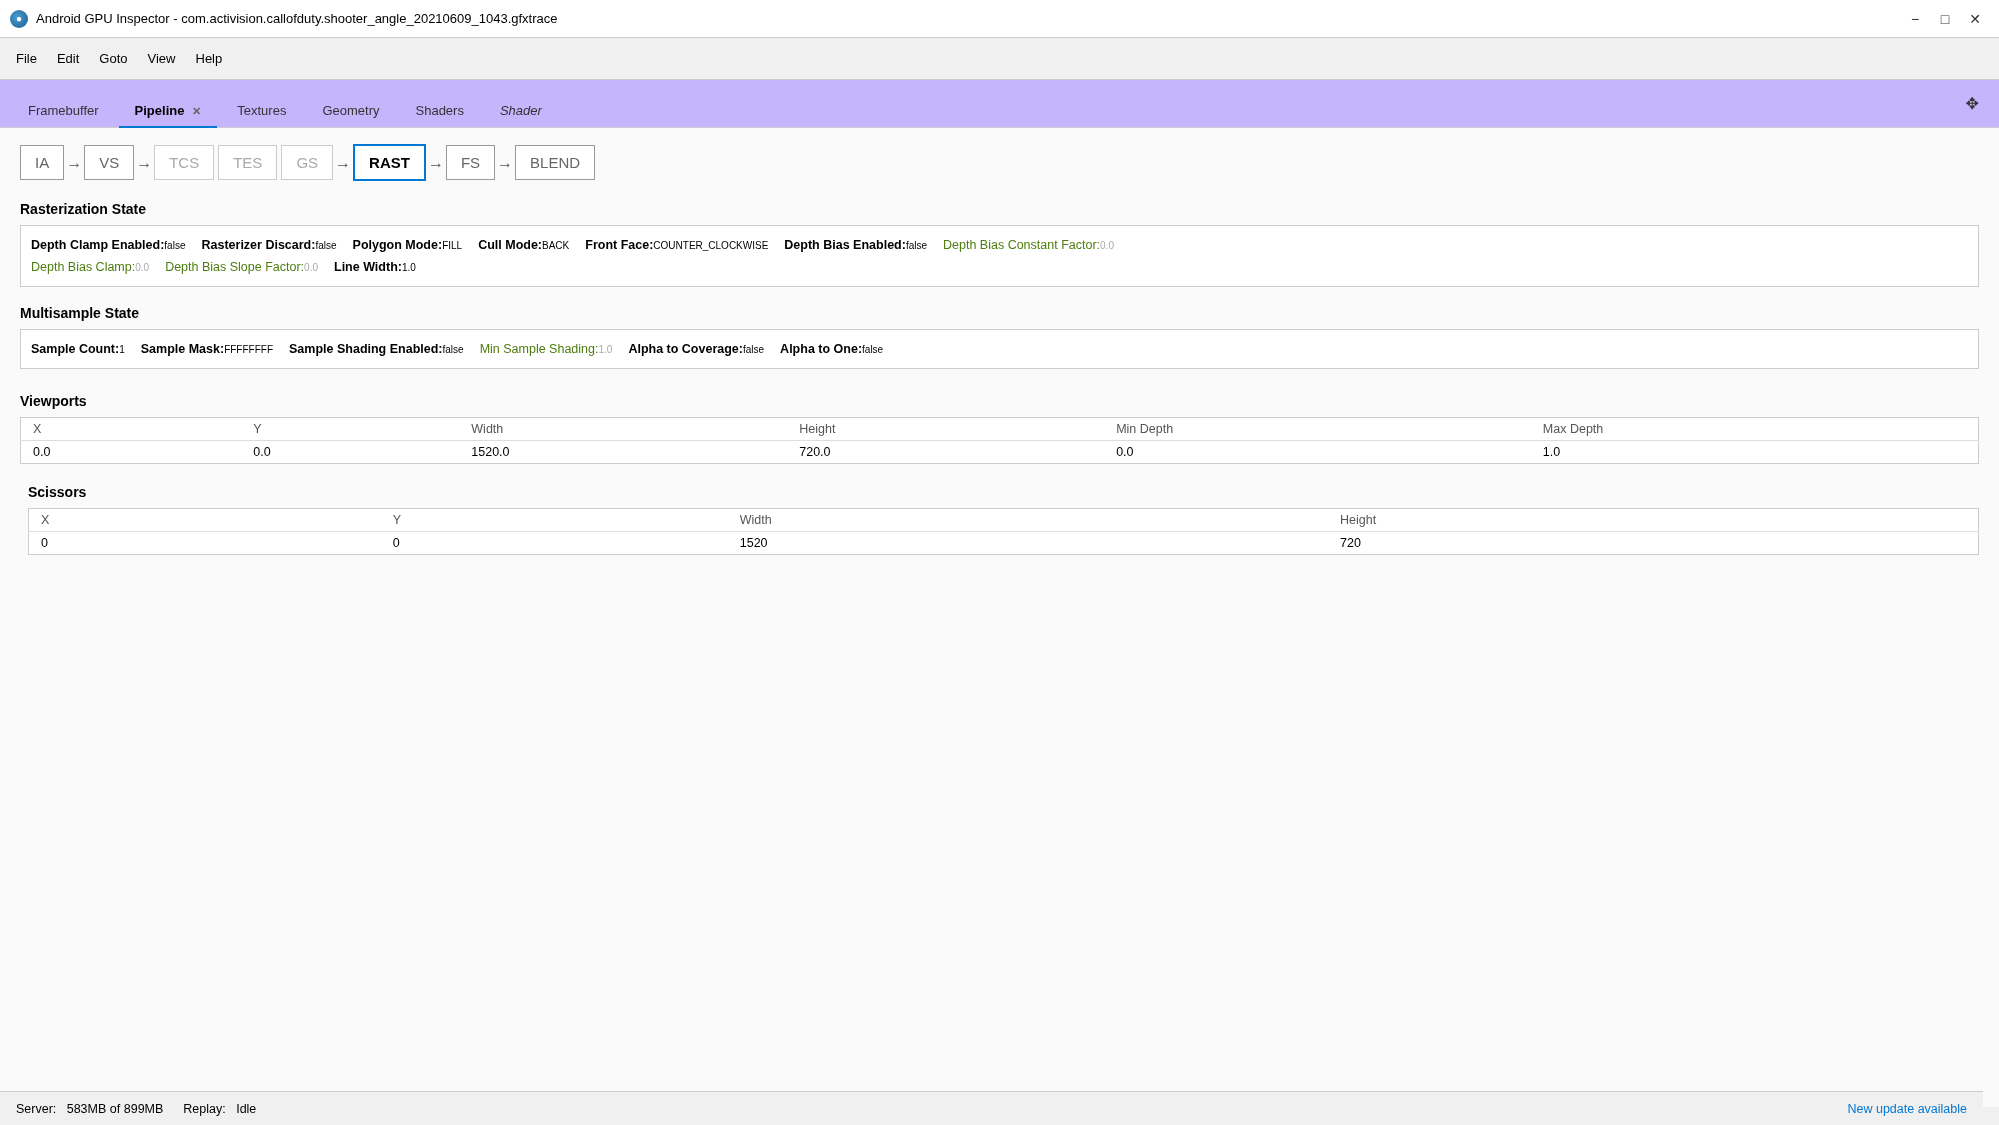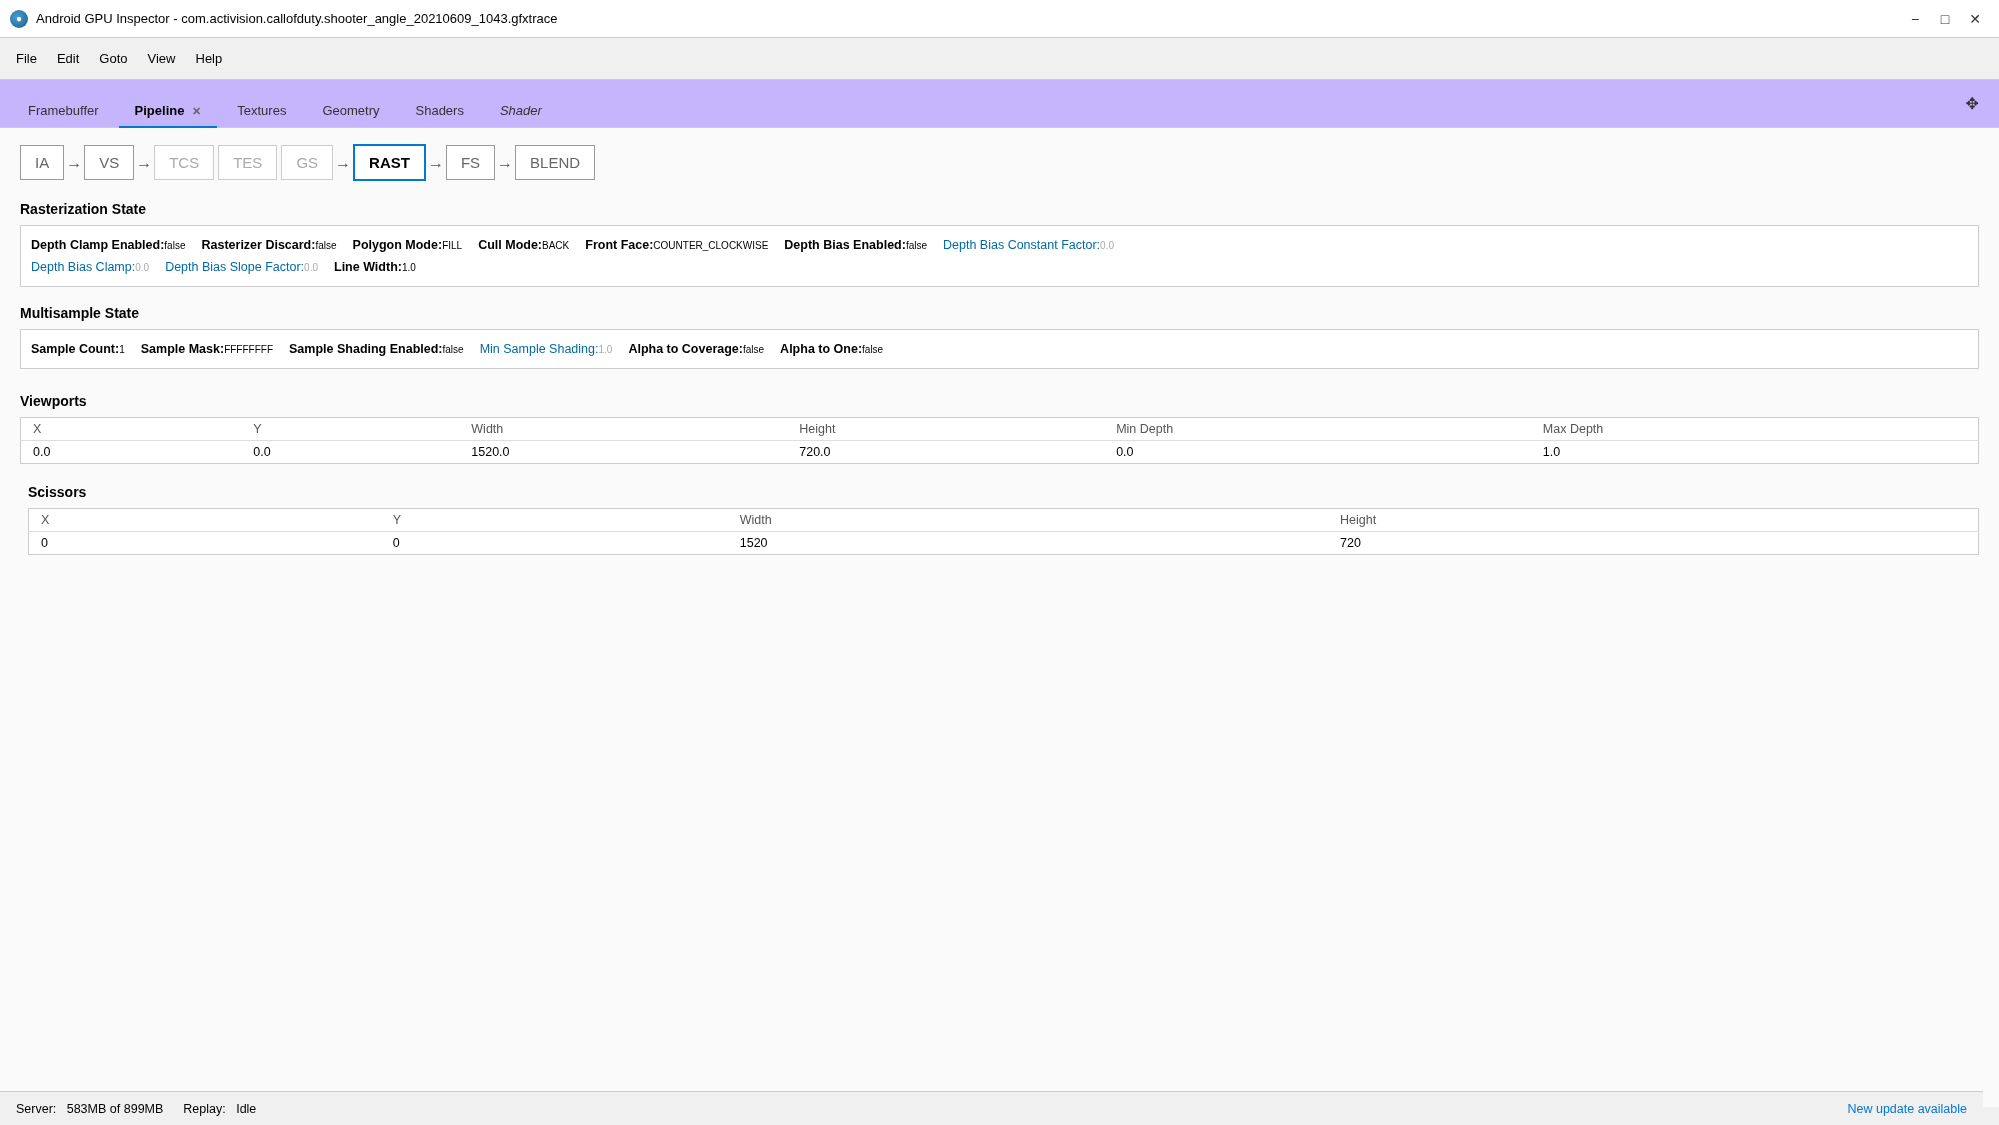--- a/index.html
+++ b/index.html
@@ -169,21 +169,21 @@
     .state-value {
       color: #000;
       font-size: 10px;
       white-space: nowrap;
       margin-right: 16px;
     }
     .state-value.disabled {
       color: #aaa;
     }
     .state-label.disabled {
-      color: #0369a1;
+      color: #4d7c0f;
       font-weight: normal;
     }
     .viewports-section {
       margin-top: 24px;
     }
     .data-table {
       width: 100%;
       border-collapse: collapse;
       border: 1px solid #ccc;
       background: #fff;

